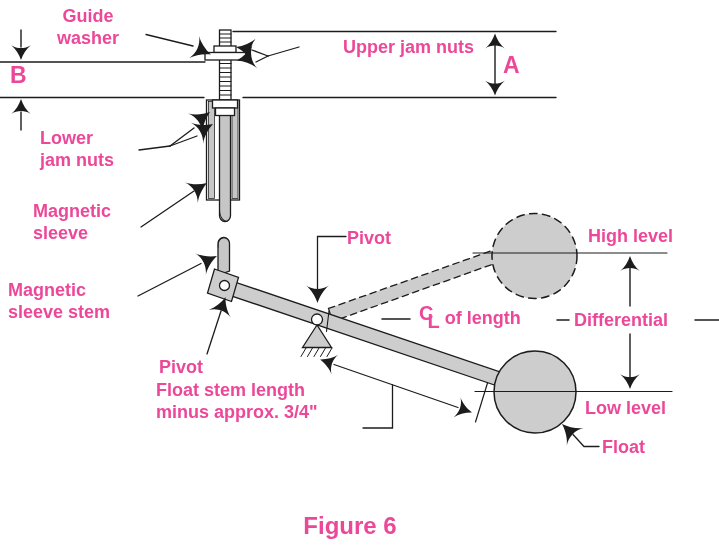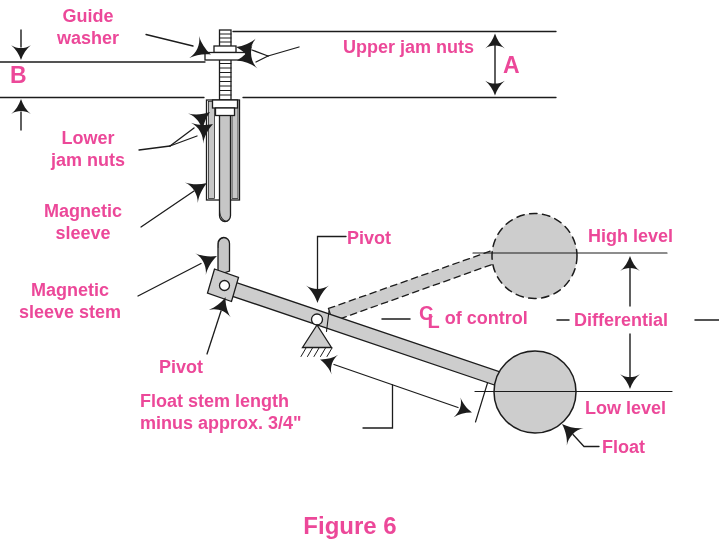--- a/index.html
+++ b/index.html
@@ -6,21 +6,21 @@
   #stage{
     position:relative;width:719px;height:548px;background:#ffffff;overflow:hidden;
     font-family:"Liberation Sans",sans-serif;color:#1c1c1c;
   }
   #art{position:absolute;left:0;top:0;}
   .lbl{
     position:absolute;font-weight:bold;font-size:18px;line-height:22px;
     color:#ec4899;white-space:pre-line;
   }
   .dim{font-size:23px;line-height:23px;}
-  .right{text-align:center;}
+  .right{text-align:left;}
   .center{text-align:center;}
   .caption{font-size:24px;line-height:26px;}
   
   .clwrap{white-space:nowrap;}
   .cl-c{display:inline-block;font-size:20px;position:relative;top:-4px;}
   .cl-l{display:inline-block;font-size:20px;position:relative;top:4px;margin-left:-6px;}
   .cl-rest{margin-left:5px;}
 </style>
 </head>
 <body>
@@ -194,23 +194,23 @@
 
   <div class="lbl" style="left:159px;top:356px;">Pivot</div>
 
   <div class="lbl" style="left:588px;top:225px;">High level</div>
 
   <div class="lbl" style="left:585px;top:397px;">Low level</div>
 
   <div class="lbl" style="left:574px;top:309px;">Differential</div>
 
   <div class="lbl clwrap" style="left:419px;top:306px;">
-    <span class="cl-c">C</span><span class="cl-l">L</span><span class="cl-rest">of control</span>
+    <span class="cl-c">C</span><span class="cl-l">L</span><span class="cl-rest">of length</span>
   </div>
 
   <div class="lbl" style="left:602px;top:436px;">Float</div>
 
-  <div class="lbl" style="left:140px;top:379px;margin-top:11px;">Float stem length
+  <div class="lbl" style="left:156px;top:379px;">Float stem length
 minus approx. 3/4"</div>
 
   <div class="lbl caption center" style="left:259px;top:513px;width:182px;">Figure 6</div>
 
 </div>
 
 </body></html>

